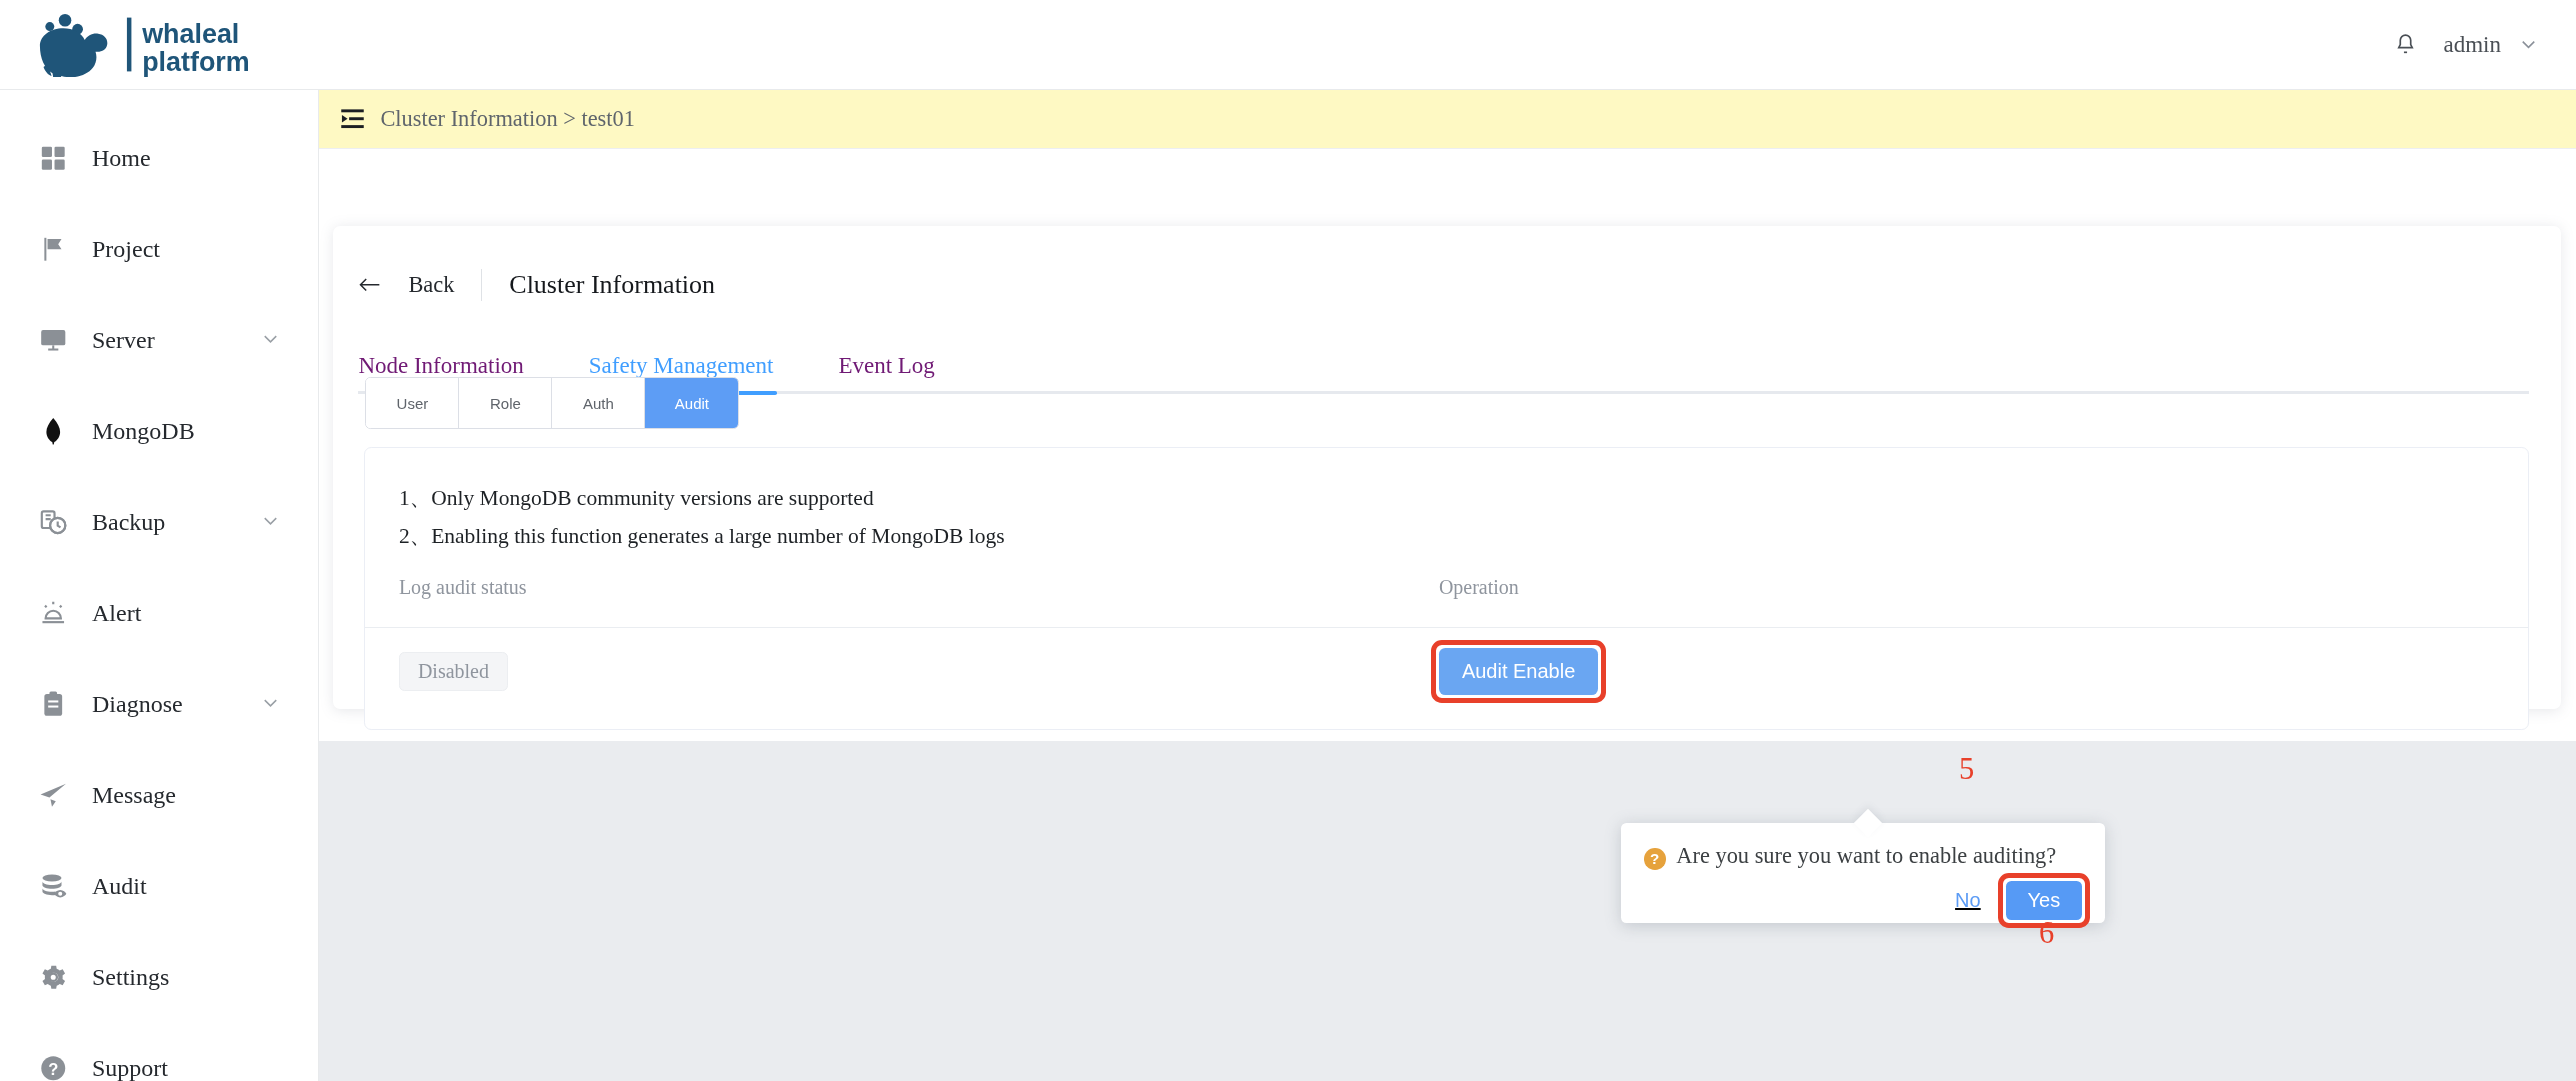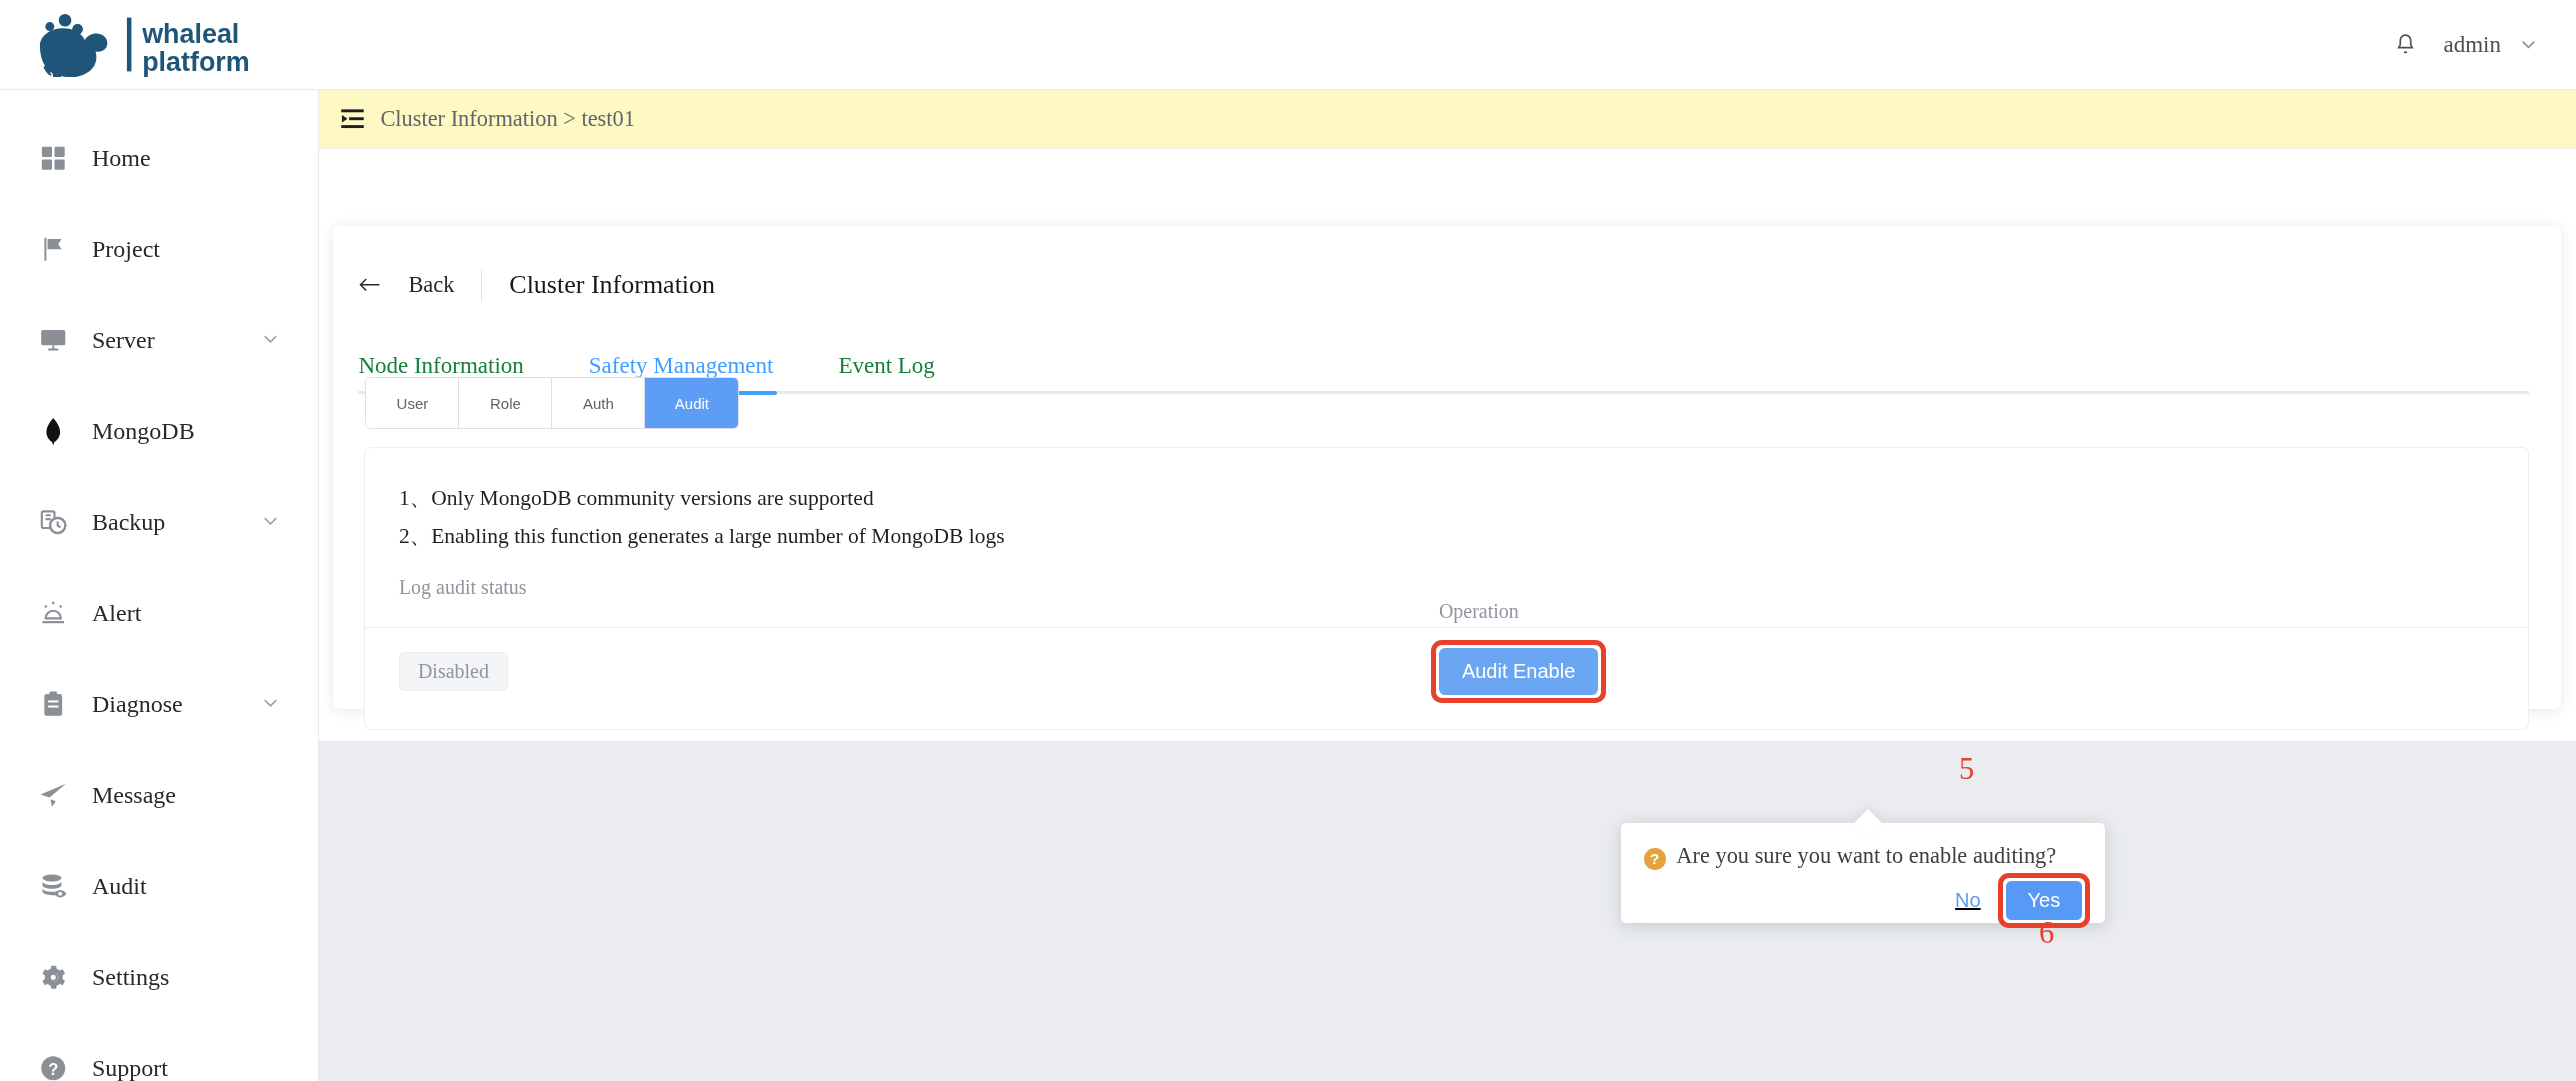--- a/index.html
+++ b/index.html
@@ -73,21 +73,21 @@
   .back-arrow { width: 23px; height: 23px; color:#25292e; display:flex; align-items:center; }
   .back-label { font-size: 22.4px; color:#25292e; font-family:"Liberation Serif",serif; }
   .vdiv { width:0.9px; height: 32px; background:#dfe2e6; margin: 0 27px; }
   .card-title { font-size: 26px; color:#15181c; font-family:"Liberation Serif",serif; }
 
   .tabs {
     position:relative; display:flex; align-items:flex-end; gap: 0;
     padding-left: 25px; margin-top: 12.6px; height: 56px;
   }
   .tab {
-    font-size: 23px; color:#15803d; font-family:"Liberation Serif",serif;
+    font-size: 23px; color:#701a75; font-family:"Liberation Serif",serif;
     padding: 0 0 14.4px 0; margin-right: 65px; cursor:pointer; position:relative;
   }
   .tab.active { color:#409eff; }
   .tab.active::after {
     content:""; position:absolute; left:-3.6px; right:-3.6px; bottom:-1.8px; height:4.5px;
     background:#409eff; border-radius:1.8px;
   }
   .tabs-rule {
     position:absolute; left: 25px; right: 32px; bottom: 0; height: 2.7px; background:#e6e9ee;
   }
@@ -104,21 +104,21 @@
 
   .tbl { margin-top: 21.5px; }
   .tbl-head {
     display:flex; align-items:flex-start; height: 52px;
     border-bottom: 0.9px solid #eaedf1; padding: 0 34px 0 34px;
   }
   .th {
     font-size: 20px; color:#8f959e; font-family:"Liberation Serif",serif;
   }
   .th.col-status { width: 1040px; }
-  .th.col-op { width: 538px; margin-top: 24px; }
+  .th.col-op { width: 538px; }
 
   .tbl-row { display:flex; align-items:center; height: 86px; padding: 0 34px 0 34px; }
   .td.col-status { width: 1040px; display:flex; }
   .td.col-op { width: 538px; display:flex; align-items:center; }
 
   .pill {
     display:inline-flex; align-items:center; justify-content:center;
     height: 39px; padding: 0 18px; border-radius: 5.4px;
     background:#f4f5f7; border:0.9px solid #eceef1;
     font-size: 20px; color:#8f959e; font-family:"Liberation Serif",serif;

